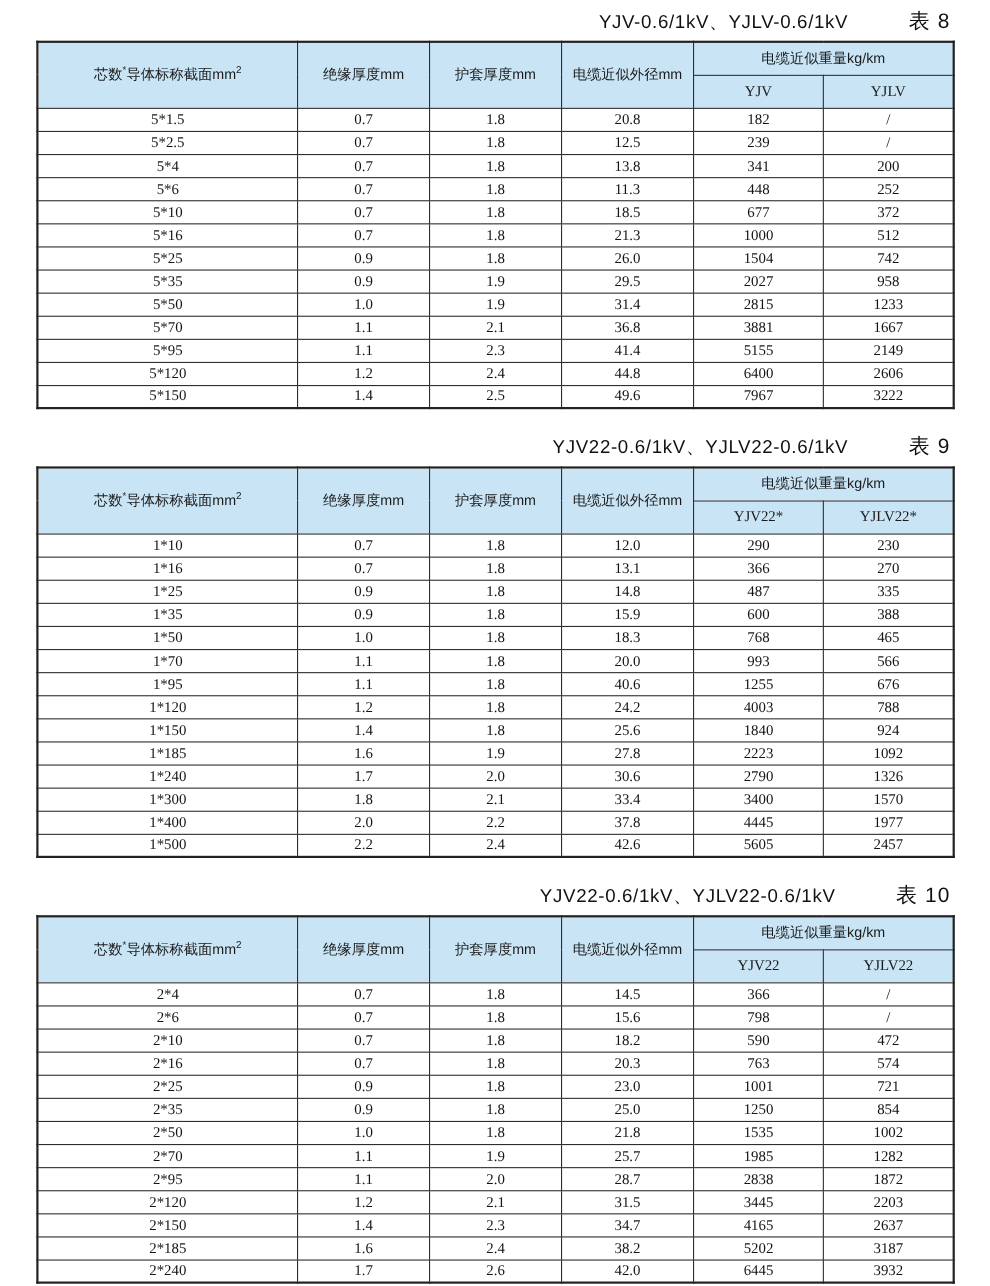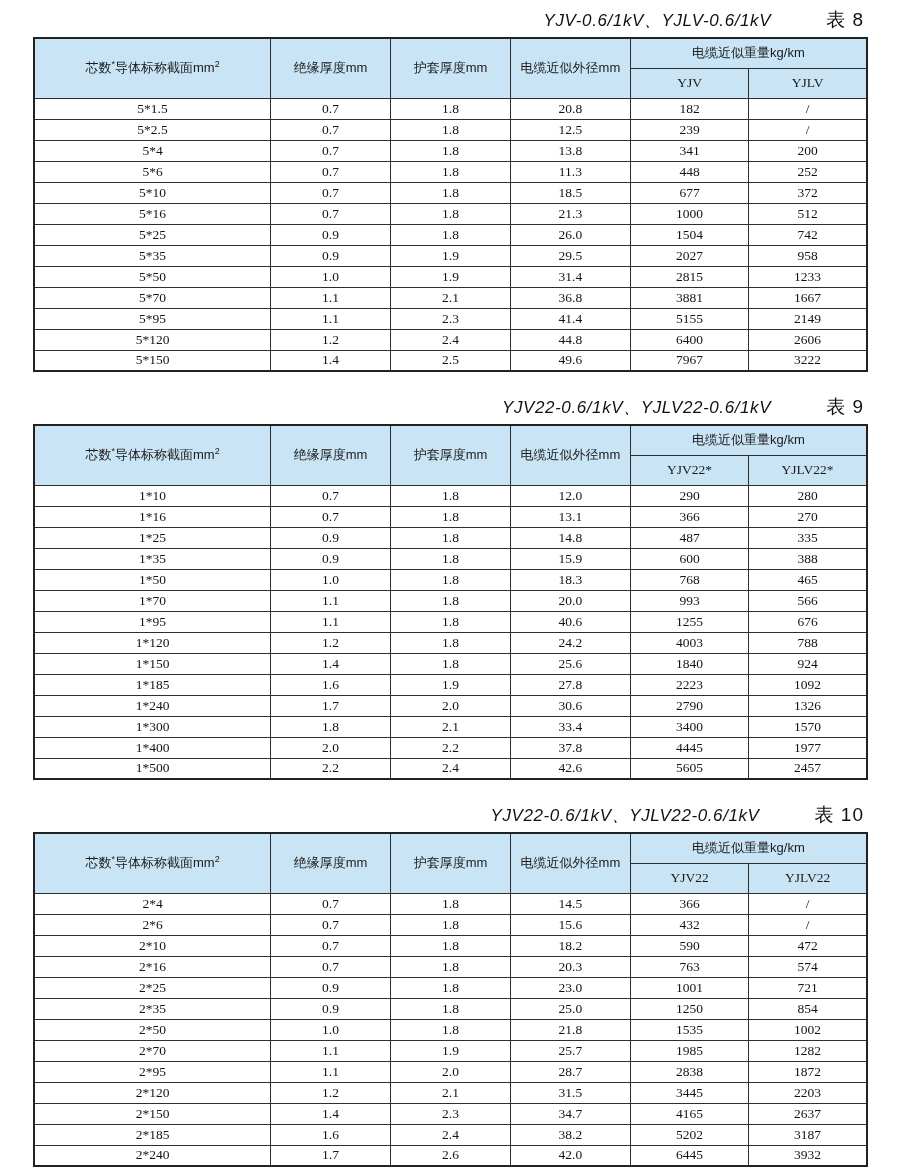--- a/index.html
+++ b/index.html
@@ -22,21 +22,20 @@
     padding-right: 4px;
     height: 27px;
     line-height: 27px;
   }
   .sec-2 .title-row, .sec-3 .title-row { margin-top: 21px; }
   .table-title {
     font-size: 17px;
     letter-spacing: 0.6px;
     color: #111;
     white-space: nowrap;
-    font-style: italic;
   }
   .table-num {
     font-size: 19px;
     letter-spacing: 1px;
     color: #111;
     white-space: nowrap;
   }
 
   table.spec {
     width: 100%;
@@ -248,21 +247,21 @@
           <th class="sub-col">YJLV22*</th>
         </tr>
       </thead>
       <tbody>
           <tr>
             <td>1*10</td>
             <td>0.7</td>
             <td>1.8</td>
             <td>12.0</td>
             <td>290</td>
-            <td>280</td>
+            <td>230</td>
           </tr>
           <tr>
             <td>1*16</td>
             <td>0.7</td>
             <td>1.8</td>
             <td>13.1</td>
             <td>366</td>
             <td>270</td>
           </tr>
           <tr>
@@ -399,21 +398,21 @@
             <td>1.8</td>
             <td>14.5</td>
             <td>366</td>
             <td>/</td>
           </tr>
           <tr>
             <td>2*6</td>
             <td>0.7</td>
             <td>1.8</td>
             <td>15.6</td>
-            <td>432</td>
+            <td>798</td>
             <td>/</td>
           </tr>
           <tr>
             <td>2*10</td>
             <td>0.7</td>
             <td>1.8</td>
             <td>18.2</td>
             <td>590</td>
             <td>472</td>
           </tr>

